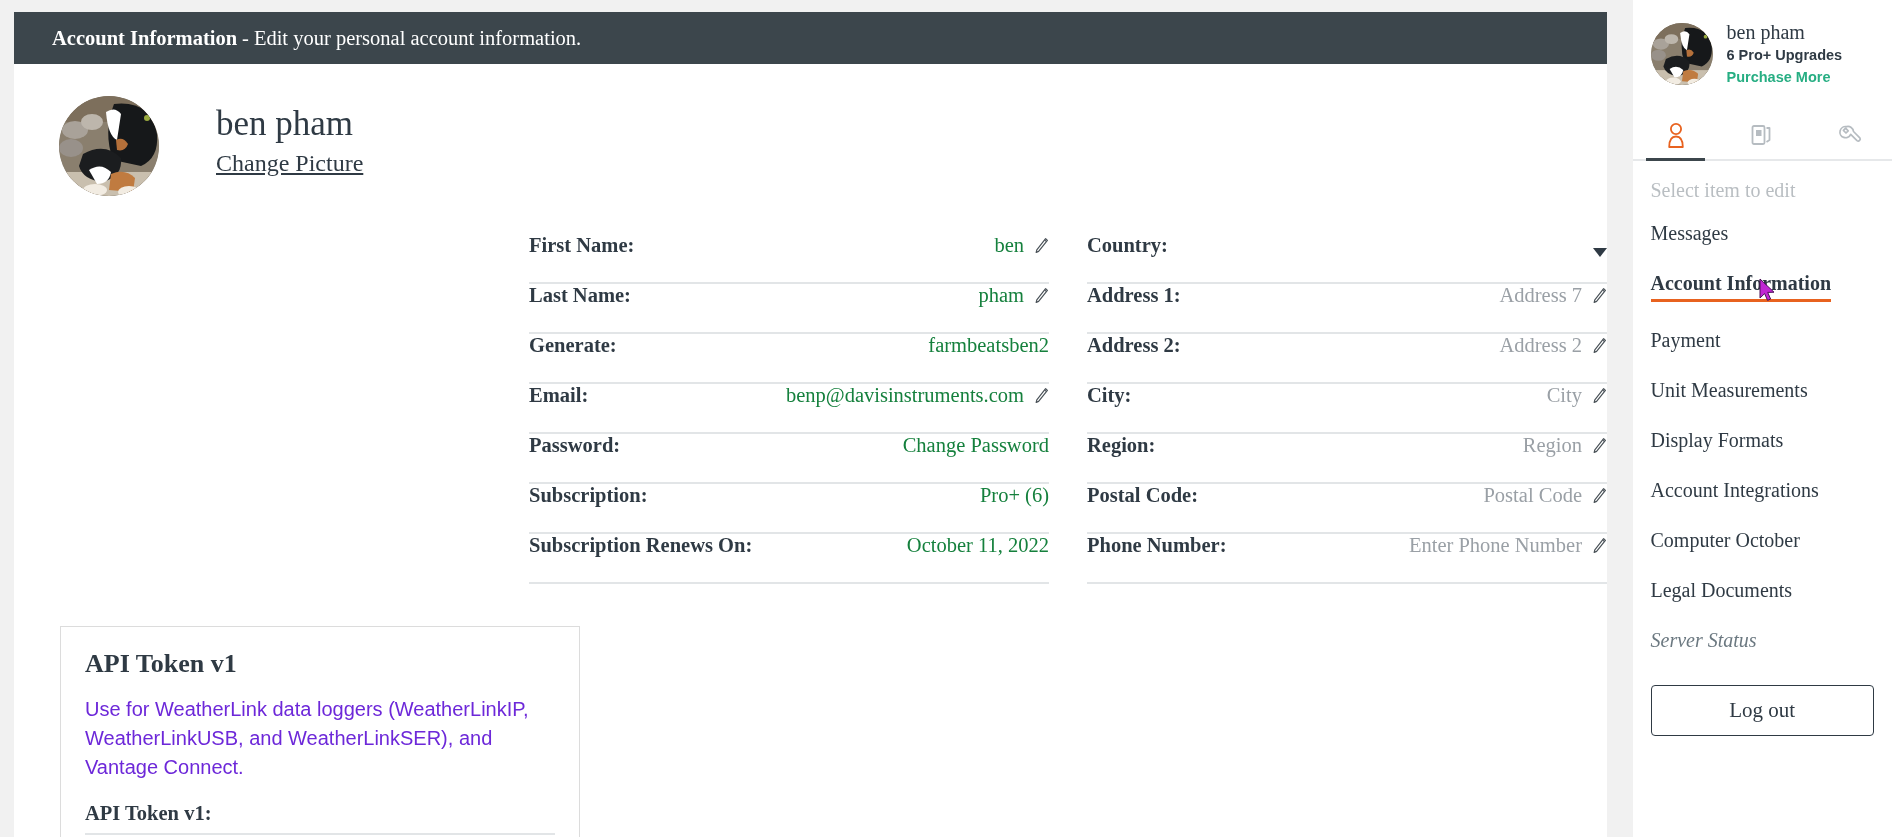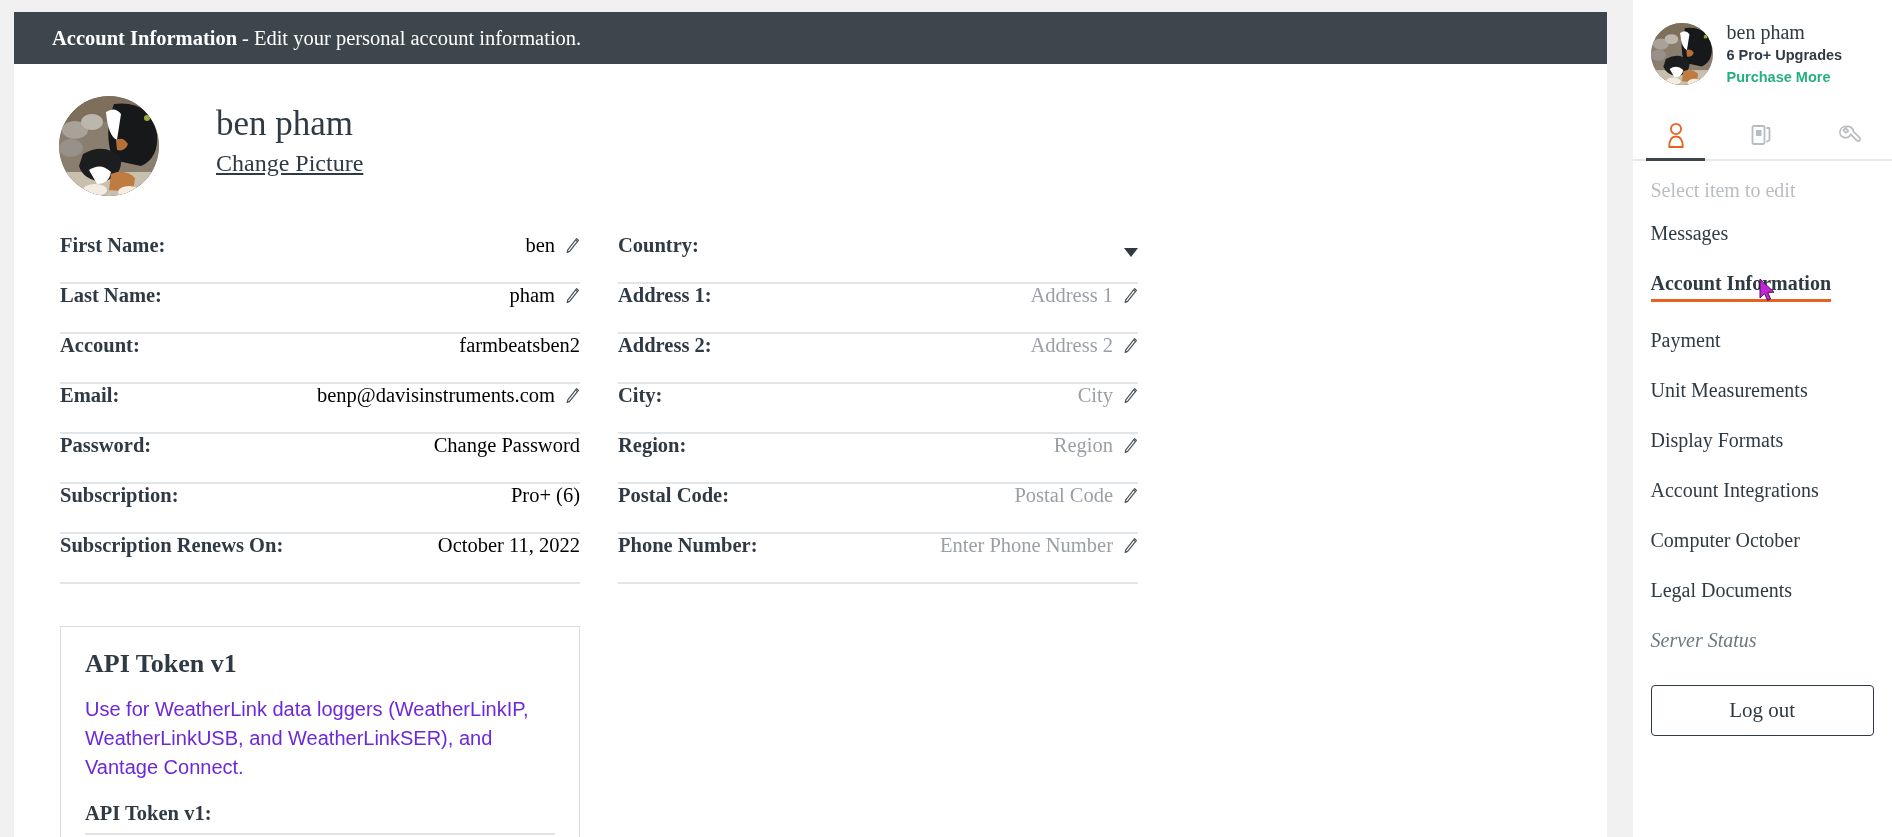--- a/index.html
+++ b/index.html
@@ -32,32 +32,32 @@
   }
   .avatar svg{display:block;width:100px;height:100px;}
   .profile-text{margin-left:57px;padding-top:10px;}
   .profile-name{font-size:35px;color:#2f3a44;line-height:1.05;}
   .profile-change{
     font-size:24px;color:#2f3a44;text-decoration:underline;display:inline-block;
     margin-top:7px;cursor:pointer;
   }
 
   
-  .form-wrap{display:flex;padding:38px 0 0 46px;}
+  .form-wrap{display:flex;padding:38px 0 0 46px;justify-content:flex-end;}
   .col{width:520px;}
   .col.right{margin-left:38px;}
 
   .frow{
     display:flex;align-items:baseline;justify-content:space-between;
     border-bottom:2px solid #e2e5e7;
     height:50px;box-sizing:border-box;padding-bottom:3px;
   }
   .frow .lbl{font-size:20.5px;font-weight:bold;color:#2f3a44;white-space:nowrap;}
   .frow .rgt{display:flex;align-items:center;gap:9px;}
-  .frow .val{font-size:20.5px;color:#000000;text-align:right;white-space:nowrap;}
+  .frow .val{font-size:20.5px;color:#15803d;text-align:right;white-space:nowrap;}
   .frow .val.muted{color:#9aa0a6;}
   .frow .val.link{cursor:pointer;}
   .pencil{width:16px;height:18px;flex:0 0 auto;display:block;}
   .pencil svg{display:block;}
   .caret{
     width:0;height:0;border-left:7px solid transparent;border-right:7px solid transparent;
     border-top:9px solid #2f3a44;display:block;
   }
   .frow.no-edit .rgt{padding-right:0px;}
 
@@ -199,21 +199,21 @@
                 <span class="val">pham</span>
                 <span class="pencil">
                   <svg width="16" height="18" viewBox="0 0 16 18">
                     <path d="M12.6 1.6 L14.4 3.4 L5.6 14.4 L3.2 15.4 L3.8 12.8 Z" fill="none" stroke="#4a5258" stroke-width="1.2" stroke-linejoin="round"></path>
                     <path d="M11.6 2.9 L13.2 4.4" stroke="#4a5258" stroke-width="1.1"></path>
                   </svg>
                 </span>
               </span>
             </div>
             <div class="frow no-edit">
-              <span class="lbl">Account:</span>
+              <span class="lbl">Generate:</span>
               <span class="rgt">
                 <span class="val">farmbeatsben2</span>
               </span>
             </div>
             <div class="frow">
               <span class="lbl">Email:</span>
               <span class="rgt">
                 <span class="val">benp@davisinstruments.com</span>
                 <span class="pencil">
                   <svg width="16" height="18" viewBox="0 0 16 18">
@@ -246,21 +246,21 @@
             <div class="frow">
               <span class="lbl">Country:</span>
               <span class="rgt">
                 <span class="val"></span>
                 <span class="caret"></span>
               </span>
             </div>
             <div class="frow">
               <span class="lbl">Address 1:</span>
               <span class="rgt">
-                <span class="val muted">Address 1</span>
+                <span class="val muted">Address 7</span>
                 <span class="pencil">
                   <svg width="16" height="18" viewBox="0 0 16 18">
                     <path d="M12.6 1.6 L14.4 3.4 L5.6 14.4 L3.2 15.4 L3.8 12.8 Z" fill="none" stroke="#4a5258" stroke-width="1.2" stroke-linejoin="round"></path>
                     <path d="M11.6 2.9 L13.2 4.4" stroke="#4a5258" stroke-width="1.1"></path>
                   </svg>
                 </span>
               </span>
             </div>
             <div class="frow">
               <span class="lbl">Address 2:</span>

